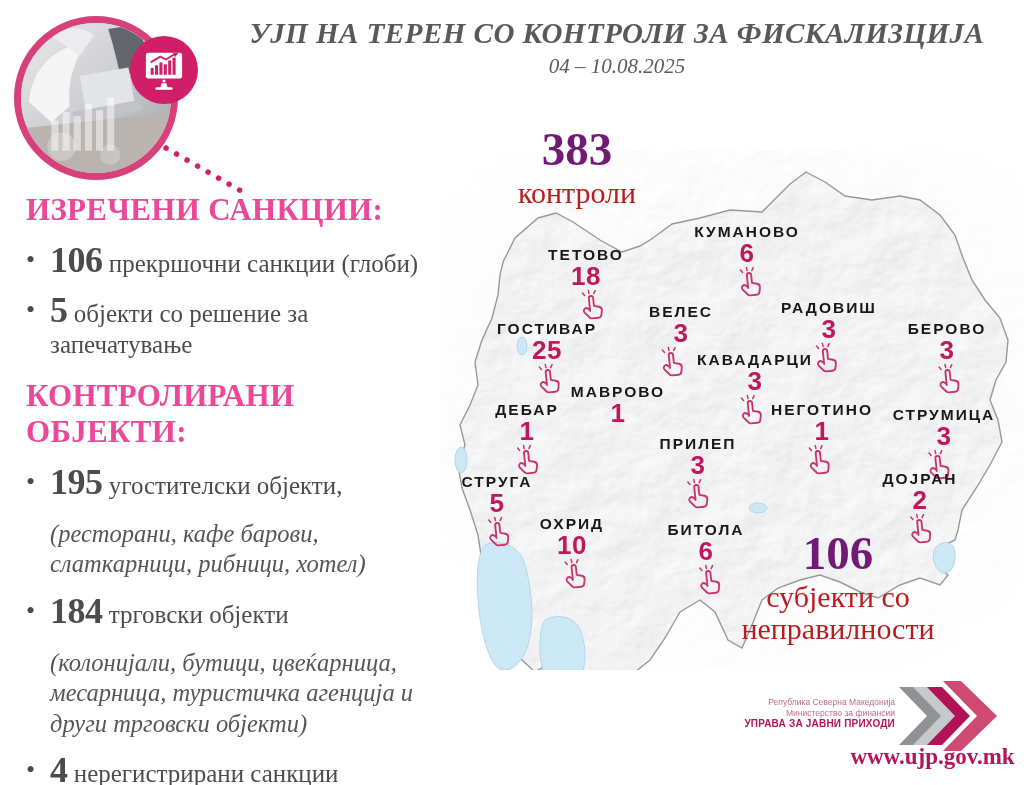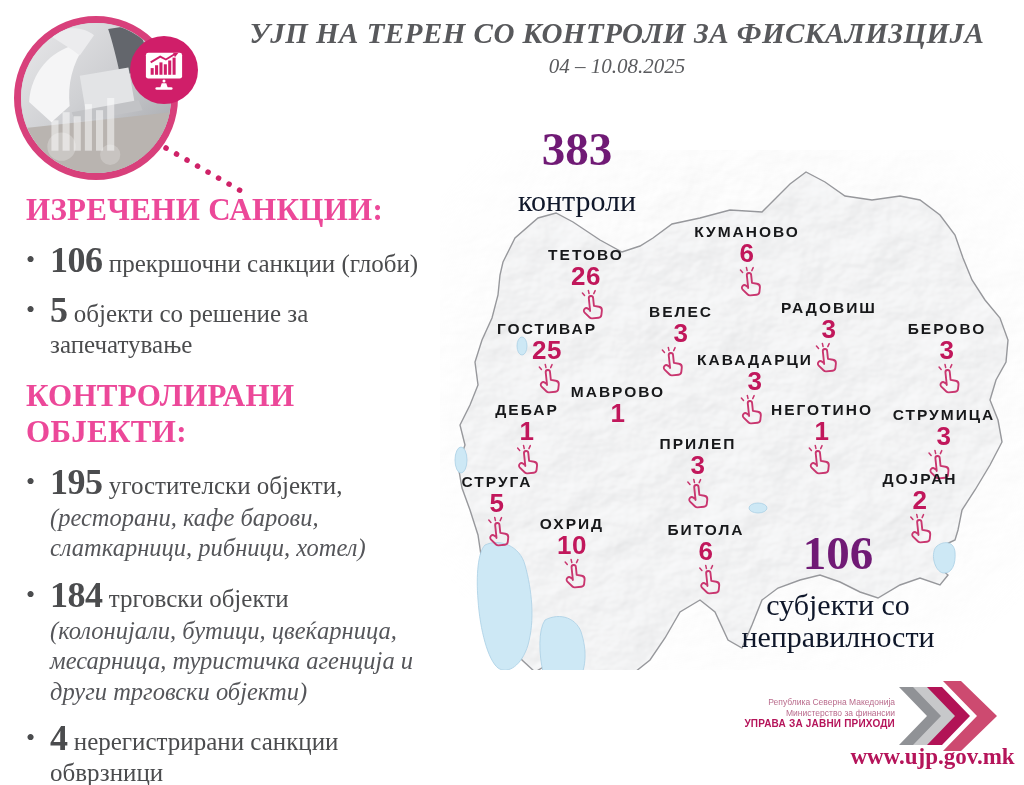--- a/index.html
+++ b/index.html
@@ -37,28 +37,28 @@
   ul.fact-list{list-style:none;margin:0;padding:0;}
   ul.fact-list li{
     position:relative;padding-left:24px;margin-bottom:13px;
     font-size:25px;line-height:1.24;
   }
   ul.fact-list li::before{
     content:"•";position:absolute;left:0;top:2px;font-size:26px;color:#4b4c4e;
   }
   .big-num{font-size:36px;font-weight:700;line-height:1;letter-spacing:-.5px;}
   .detail{
-    display:block;font-style:italic;font-size:24.5px;color:#55565a;line-height:1.24;margin-top:2px;
+    display:block;font-style:italic;font-size:24.5px;color:#55565a;line-height:1.24;margin-top:18px;
   }
   .detail:empty{display:none;}
   
   .map-svg{position:absolute;left:440px;top:150px;width:584px;height:520px;z-index:0;}
   .stat{position:absolute;text-align:center;z-index:4;}
   .stat .stat-value{font-size:47px;font-weight:700;color:#701a75;line-height:1;}
-  .stat .stat-label{font-size:30px;color:#0f172a;line-height:1.05;margin-top:12px;}
+  .stat .stat-label{font-size:30px;color:#b91c1c;line-height:1.05;margin-top:4px;}
   .stat-controls{left:457px;top:126px;width:240px;}
   .stat-irregular{left:713px;top:530px;width:250px;}
   
   .marker{
     position:absolute;transform:translateX(-50%);text-align:center;z-index:3;white-space:nowrap;
     font-family:Liberation Sans, sans-serif;
   }
   .marker .city{
     font-size:15.5px;font-weight:700;color:#17181a;letter-spacing:2px;line-height:1;
   }
@@ -223,21 +223,21 @@
   <div class="stat-value">383</div>
   <div class="stat-label">контроли</div>
 </div>
 <div class="stat stat-irregular">
   <div class="stat-value">106</div>
   <div class="stat-label">субјекти со неправилности</div>
 </div>
 
 <div class="marker" style="left:586px;top:247px">
   <div class="city">ТЕТОВО</div>
-  <div class="count">26</div>
+  <div class="count">18</div>
   <svg class="tap" style="margin-left:14px">
       <use href="#tapIcon"></use>
     </svg>
 </div>
 <div class="marker" style="left:747px;top:224px">
   <div class="city">КУМАНОВО</div>
   <div class="count">6</div>
   <svg class="tap" style="margin-left:8px">
       <use href="#tapIcon"></use>
     </svg>

